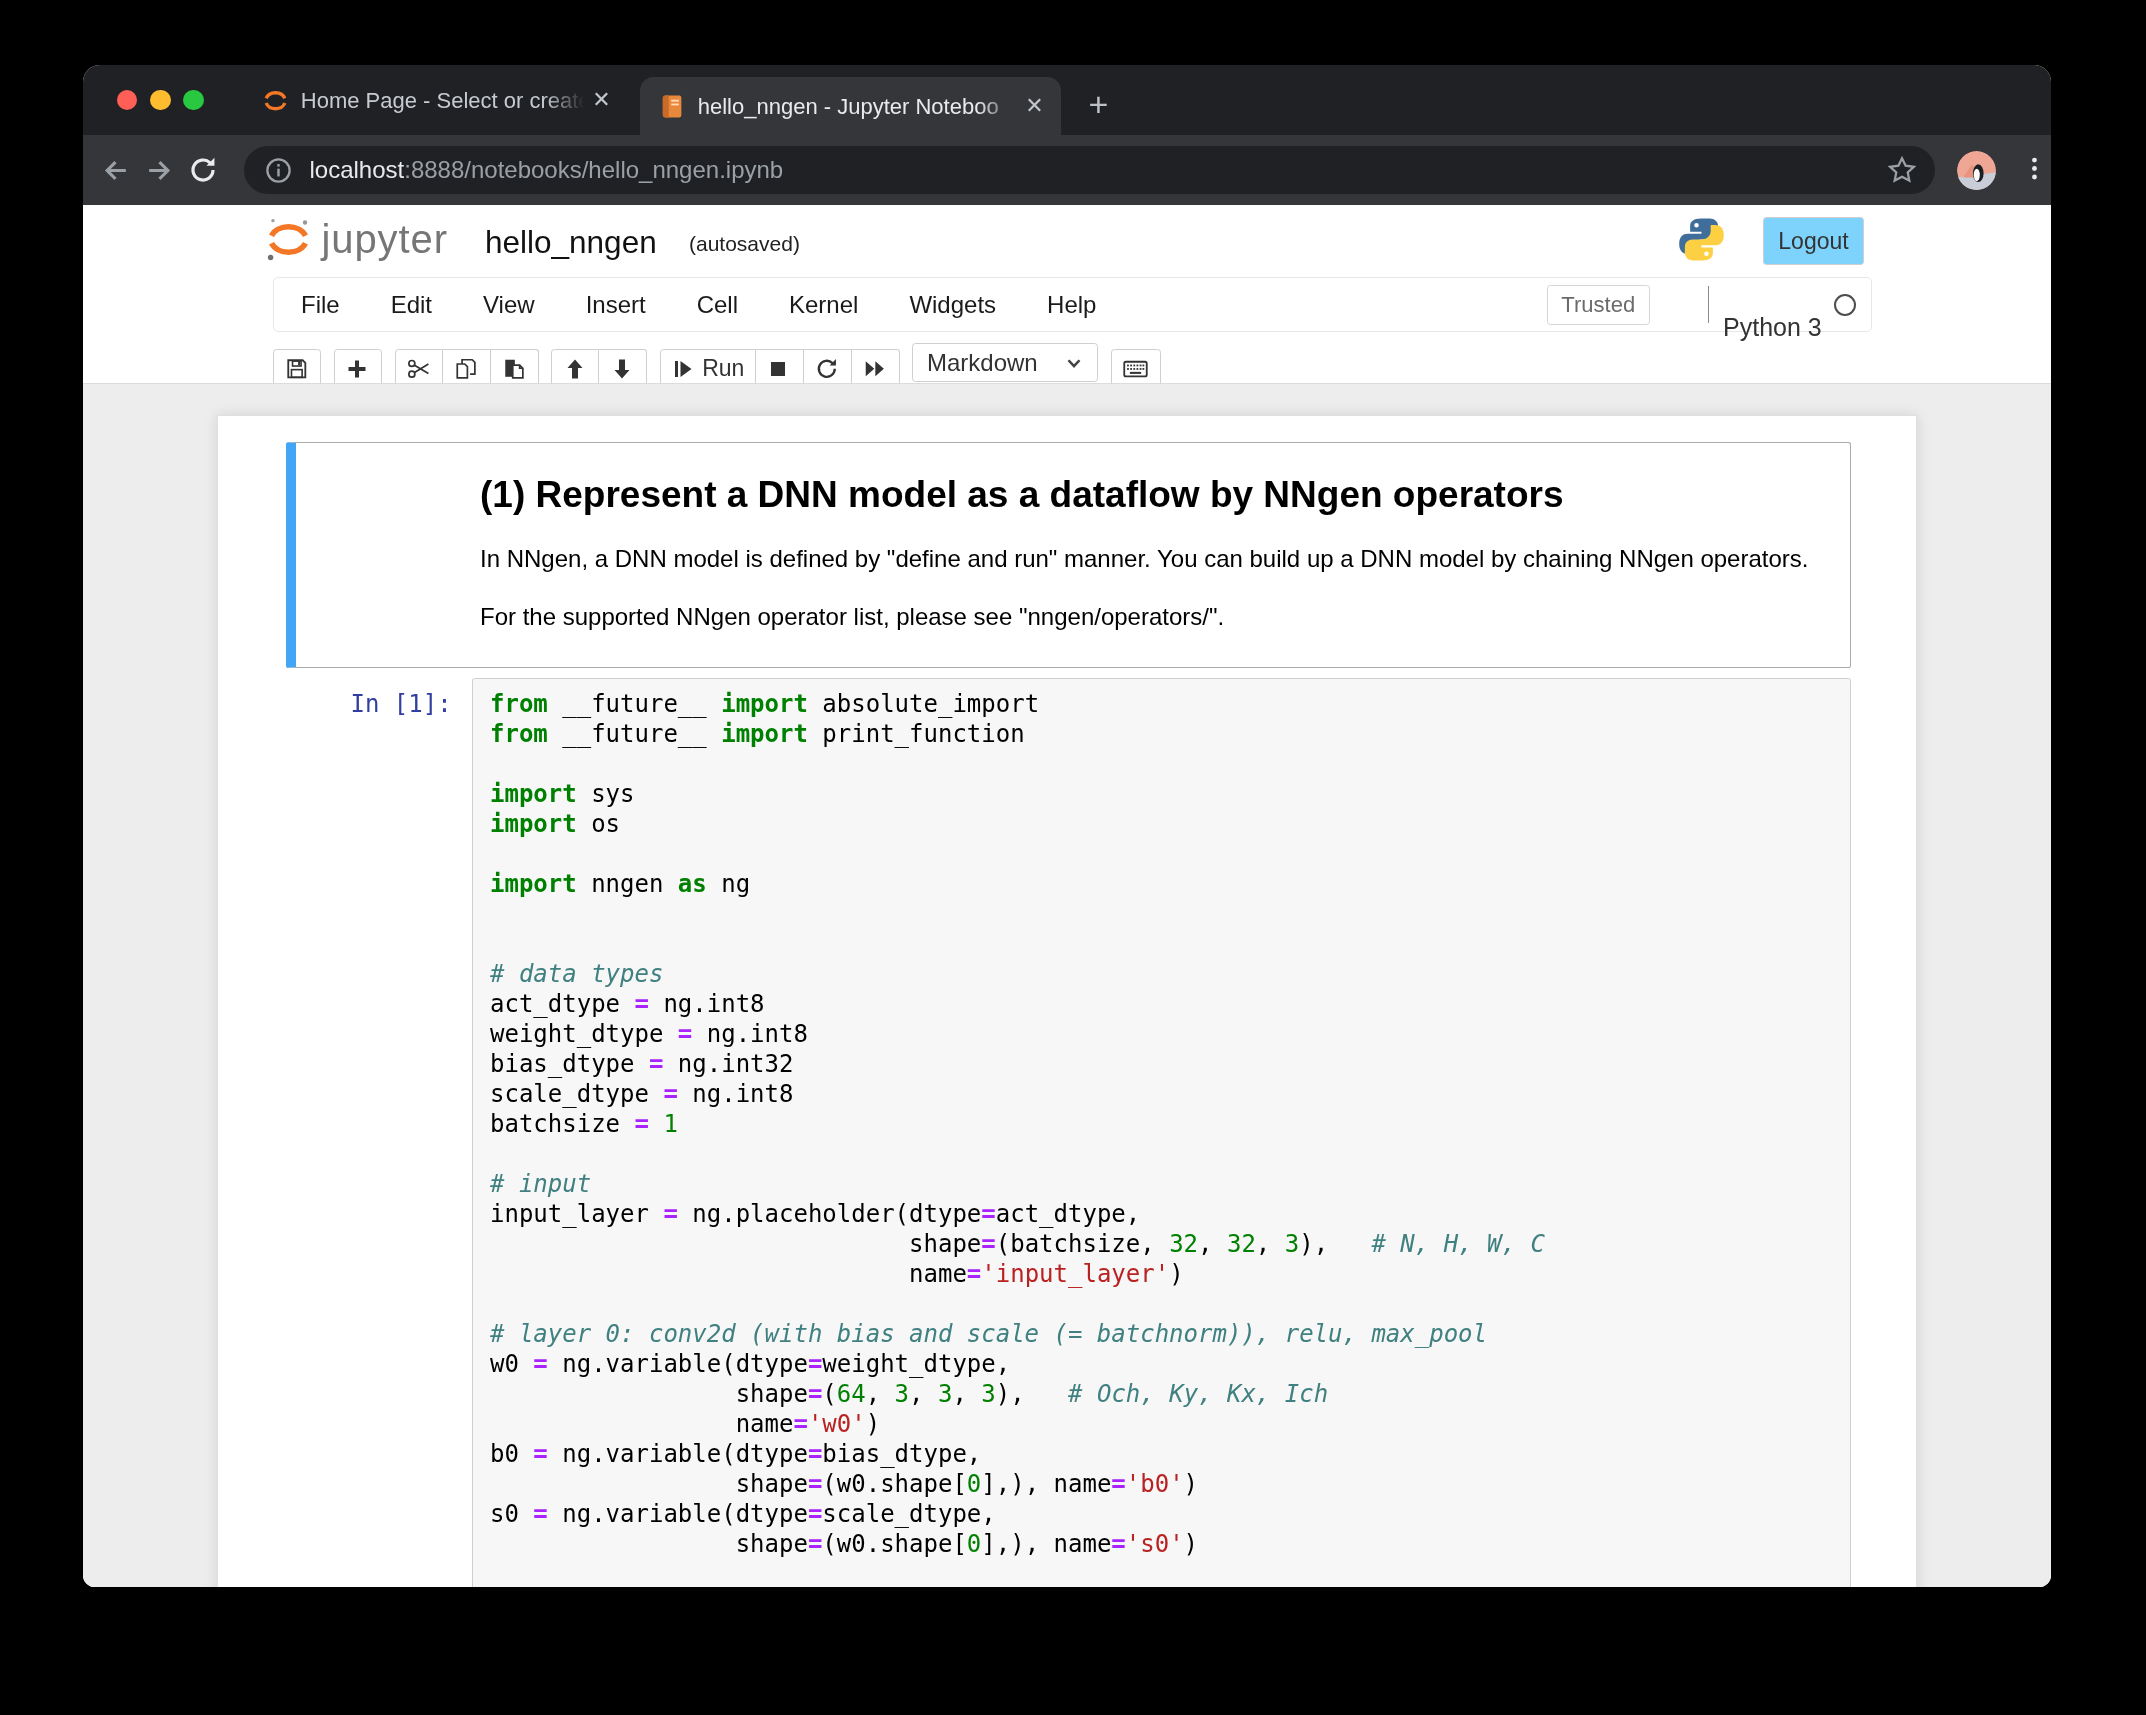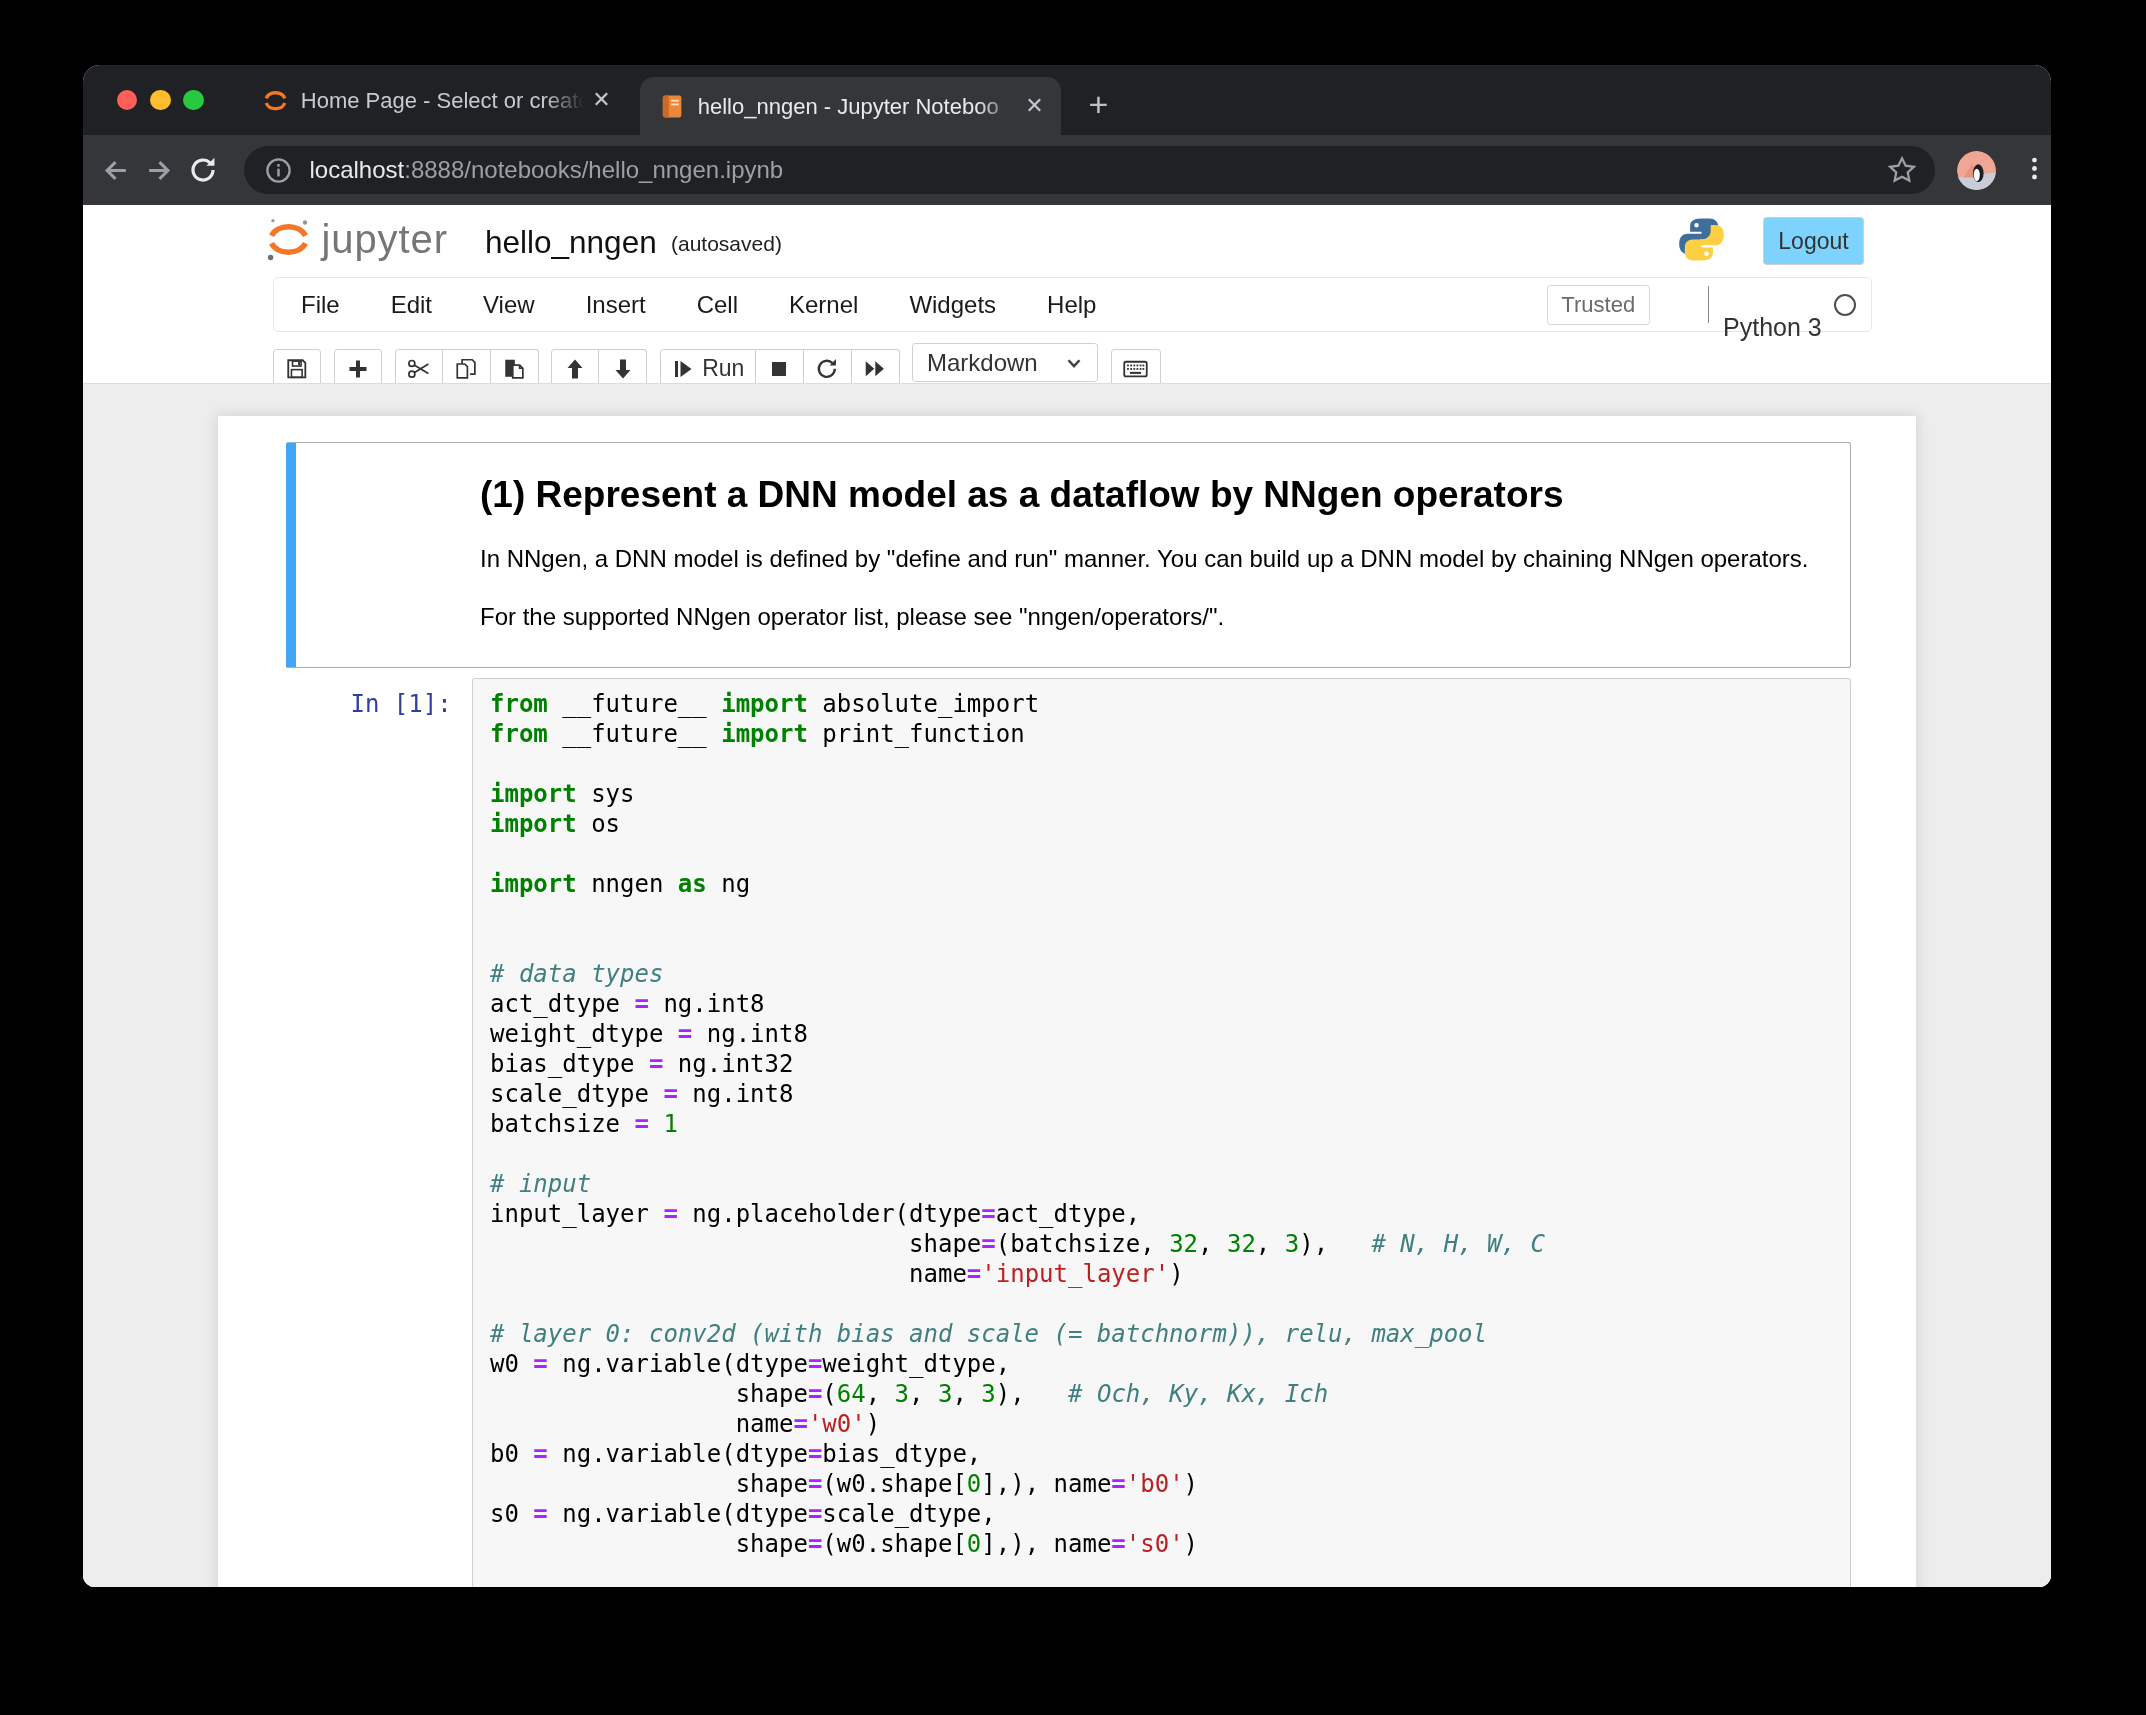--- a/index.html
+++ b/index.html
@@ -44,42 +44,42 @@
   .urlbar .star { margin-right:17px; flex-shrink:0; }
   .avatar { width:39px; height:39px; border-radius:50%; margin-left:22px; overflow:hidden; flex-shrink:0; }
   .dots { margin-left:24px; flex-shrink:0; }
 
   
   .jupyter { flex:1; background:#fff; display:flex; flex-direction:column; overflow:hidden; position:relative; }
   .jp-header { height:72px; position:relative; flex-shrink:0; }
   .jp-logo { position:absolute; left:181px; top:10.2px; display:flex; align-items:center; }
   .jp-wordmark { font-size:40px; color:#767677; letter-spacing:0.9px; margin-left:8.5px; font-weight:400; }
   .nb-title { position:absolute; left:402px; top:19px; font-size:31.5px; color:#111; font-weight:500; }
-  .nb-autosaved { position:absolute; left:588px; top:27px; font-size:21px; color:#222; }
+  .nb-autosaved { position:absolute; left:606px; top:27px; font-size:21px; color:#222; }
   .py-logo { position:absolute; right:325px; top:10.2px; }
   .logout { position:absolute; right:187px; top:12px; width:101px; height:48px; background:#7dd3fc;
             border:1.7px solid #cfcfcf; border-radius:3.4px; font-size:23px; color:#333;
             display:flex; align-items:center; justify-content:center; }
 
   
   .menubar { margin-left:190px; width:1599px; height:55px; border:1.7px solid #e7e7e7; border-radius:5.1px;
              display:flex; align-items:center; flex-shrink:0;gap:18px; }
   .menus { display:flex; gap:51px; padding-left:27px; }
   .menu-item { font-size:24px; color:#1a1a1a; }
   .menu-right { margin-left:auto; display:flex; align-items:center; padding-right:15.3px; }
   .trusted { border:1.7px solid #d6d6d6; border-radius:3.4px; color:#6b6b6b; font-size:22px; padding:6px 13.6px; }
   .kdivider { width:1.7px; height:37px; background:#8a8a8a; margin:0 0 0 58px; }
   .kernel-name { font-size:25px; color:#333; margin-left:13.6px;margin-top:46px; }
   .kernel-circle { width:22px; height:22px; border:2.6px solid #4d4d4d; border-radius:50%; margin-left:12px; }
 
   
   .toolbar { margin:10.2px 0 0 190px; display:flex; align-items:center; gap:12.8px; flex-shrink:0; height:41px; }
   .btn-group { display:flex; }
   .tbtn { height:39px; min-width:48px; background:#fff; border:1.7px solid #cfcfcf; display:flex;
-          align-items:center; justify-content:center; padding:0 10.2px;margin-top:12px; }
+          align-items:center; justify-content:space-between; padding:0 10.2px;margin-top:12px; }
   .btn-group .tbtn + .tbtn { border-left:none; }
   .btn-group .tbtn:first-child { border-radius:3.4px 0 0 3.4px; }
   .btn-group .tbtn:last-child { border-radius:0 3.4px 3.4px 0; }
   .btn-group .tbtn:only-child { border-radius:3.4px; }
   .run-label { font-size:23px; color:#333; margin-left:6.8px; }
   .cell-type { width:186px; height:39px; border:1.7px solid #cfcfcf; border-radius:3.4px; background:#fff;
                display:flex; align-items:center; justify-content:space-between; padding:0 12px 0 13.6px;
                font-size:24px; color:#333; }
   .kbd-btn { border-radius:3.4px !important; }
 

